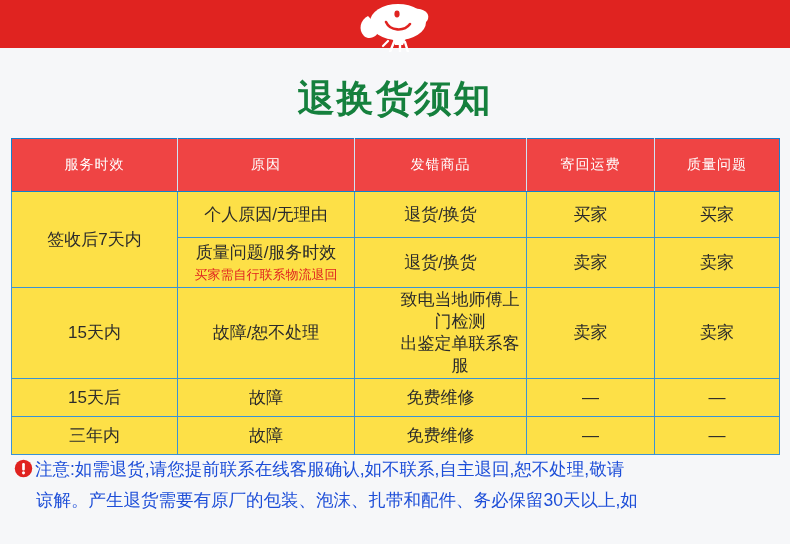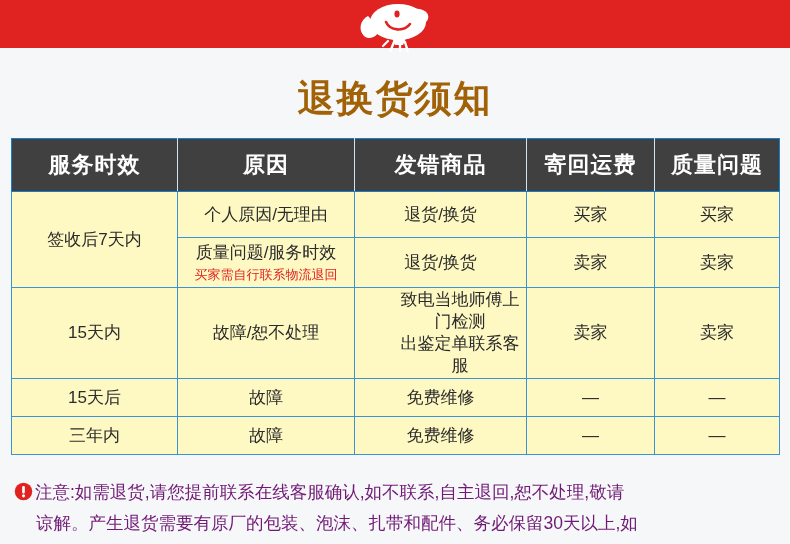--- a/index.html
+++ b/index.html
@@ -27,21 +27,21 @@
     top: -2px;
     transform: translateX(-50%);
     width: 90px;
     height: 54px;
   }
   .logo-wrap svg { display: block; }
 
   
   .title {
     text-align: center;
-    color: #a16207;
+    color: #15803d;
     font-size: 37px;
     font-weight: bold;
     letter-spacing: 2px;
     margin-top: 28px;
     margin-bottom: 0;
     line-height: 46px;
     font-family: "Liberation Sans", "DejaVu Sans", sans-serif;
   }
 
   
@@ -53,27 +53,27 @@
     border-collapse: collapse;
     width: 768px;
     table-layout: fixed;
   }
   table.policy th,
   table.policy td {
     border: 1px solid #3a93d6;
     text-align: center;
     vertical-align: middle;
     color: #2b2b2b;
-    background: #fef9c3;
+    background: #fde047;
   }
   table.policy thead th {
-    background: #404040;
+    background: #ef4444;
     color: #ffffff;
-    font-size: 22px;
-    font-weight: bold;
+    font-size: 14px;
+    font-weight: normal;
     height: 50px;
     letter-spacing: 1px;
     border-color: #1380ce;
     border-right-color: #cfe3f5;
   }
   table.policy thead th:last-child { border-right-color: #1380ce; }
 
   table.policy td {
     font-size: 17px;
     line-height: 22px;
@@ -94,22 +94,22 @@
   .two-line {
     font-size: 14px;
     line-height: 19px;
     padding-left: 40px;
   }
   .red-text { color: #e8262a; }
   .dash { color: #555; font-size: 17px; }
 
   
   .note {
-    margin: 23px 14px 0 14px;
-    color: #701a75;
+    margin: 0 14px 0 14px;
+    color: #1d4ed8;
     font-size: 17.5px;
     line-height: 28px;
     text-align: left;
     position: relative;
   }
   .note-icon {
     display: inline-block;
     vertical-align: -3px;
     margin-right: 2px;
   }

